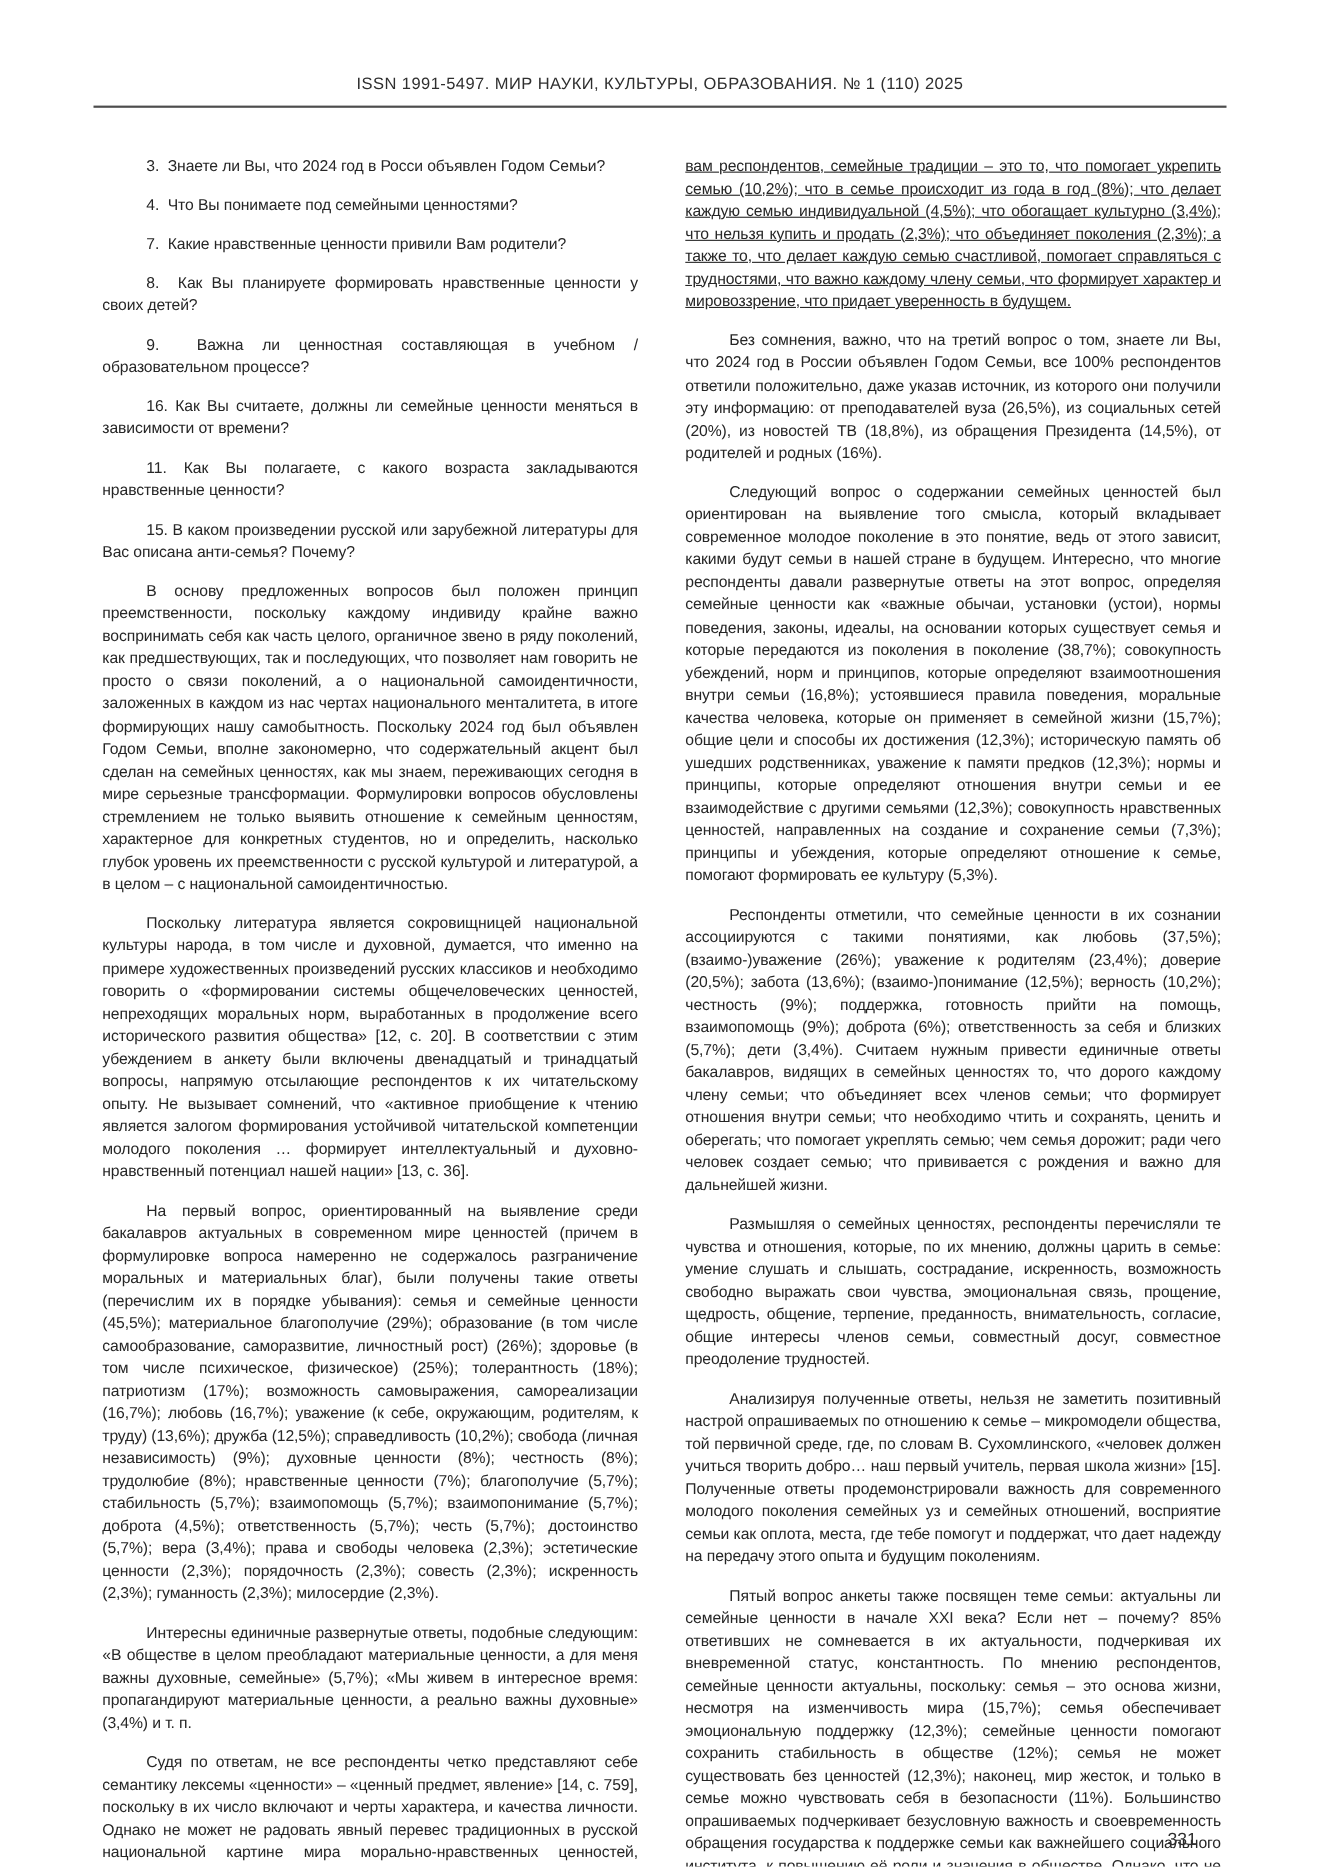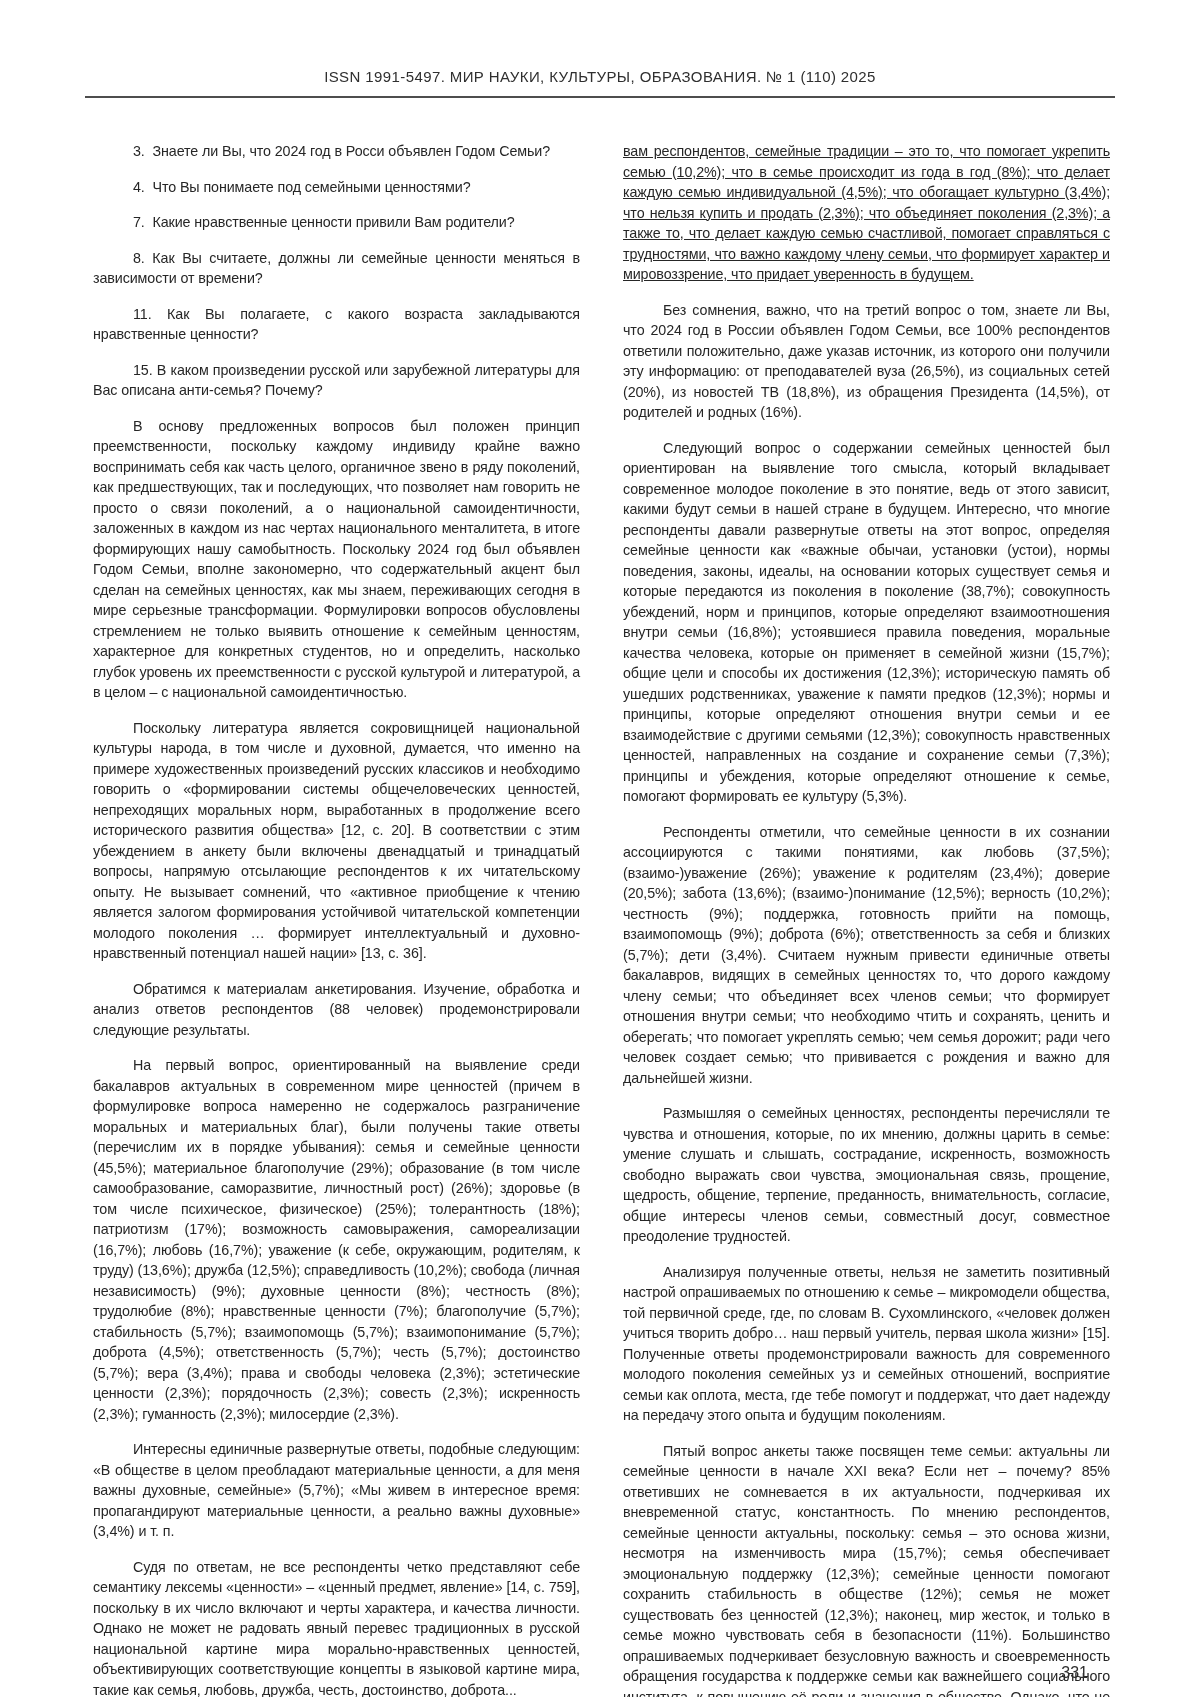--- a/index.html
+++ b/index.html
@@ -66,26 +66,27 @@
 
 <div class="page">
 
   <div class="journal-header">ISSN 1991-5497. МИР НАУКИ, КУЛЬТУРЫ, ОБРАЗОВАНИЯ. № 1 (110) 2025</div>
   <div class="header-rule"></div>
 
   <div class="col col-left">
     <p>3.&nbsp;&nbsp;Знаете ли Вы, что 2024 год в Росси объявлен Годом Семьи?</p>
     <p>4.&nbsp;&nbsp;Что Вы понимаете под семейными ценностями?</p>
     <p>7.&nbsp;&nbsp;Какие нравственные ценности привили Вам родители?</p>
-    <p>8. Как Вы считаете, должны ли семейные ценности меняться в зависимости от времени?</p>
+    <p>8.&nbsp;&nbsp;Как Вы планируете формировать нравственные ценности у своих детей?</p>
+    <p>9.&nbsp;&nbsp;Важна ли ценностная составляющая в учебном / образовательном процессе?</p>
+    <p>16. Как Вы считаете, должны ли семейные ценности меняться в зависимости от времени?</p>
     <p>11. Как Вы полагаете, с какого возраста закладываются нравственные ценности?</p>
     <p>15. В каком произведении русской или зарубежной литературы для Вас описана анти-семья? Почему?</p>
     <p>В основу предложенных вопросов был положен принцип преемственности, поскольку каждому индивиду крайне важно воспринимать себя как часть целого, органичное звено в ряду поколений, как предшествующих, так и последующих, что позволяет нам говорить не просто о связи поколений, а о национальной самоидентичности, заложенных в каждом из нас чертах национального менталитета, в итоге формирующих нашу самобытность. Поскольку 2024 год был объявлен Годом Семьи, вполне закономерно, что содержательный акцент был сделан на семейных ценностях, как мы знаем, переживающих сегодня в мире серьезные трансформации. Формулировки вопросов обусловлены стремлением не только выявить отношение к семейным ценностям, характерное для конкретных студентов, но и определить, насколько глубок уровень их преемственности с русской культурой и литературой, а в целом – с национальной самоидентичностью.</p>
     <p>Поскольку литература является сокровищницей национальной культуры народа, в том числе и духовной, думается, что именно на примере художественных произведений русских классиков и необходимо говорить о «формировании системы общечеловеческих ценностей, непреходящих моральных норм, выработанных в продолжение всего исторического развития общества» [12, с. 20]. В соответствии с этим убеждением в анкету были включены двенадцатый и тринадцатый вопросы, напрямую отсылающие респондентов к их читательскому опыту. Не вызывает сомнений, что «активное приобщение к чтению является залогом формирования устойчивой читательской компетенции молодого поколения … формирует интеллектуальный и духовно-нравственный потенциал нашей нации» [13, с. 36].</p>
-    <p>Обратимся к материалам анкетирования. Изучение, обработка и анализ ответов респондентов (88 человек) продемонстрировали следующие результаты.</p>
     <p>На первый вопрос, ориентированный на выявление среди бакалавров актуальных в современном мире ценностей (причем в формулировке вопроса намеренно не содержалось разграничение моральных и материальных благ), были получены такие ответы (перечислим их в порядке убывания): семья и семейные ценности (45,5%); материальное благополучие (29%); образование (в том числе самообразование, саморазвитие, личностный рост) (26%); здоровье (в том числе психическое, физическое) (25%); толерантность (18%); патриотизм (17%); возможность самовыражения, самореализации (16,7%); любовь (16,7%); уважение (к себе, окружающим, родителям, к труду) (13,6%); дружба (12,5%); справедливость (10,2%); свобода (личная независимость) (9%); духовные ценности (8%); честность (8%); трудолюбие (8%); нравственные ценности (7%); благополучие (5,7%); стабильность (5,7%); взаимопомощь (5,7%); взаимопонимание (5,7%); доброта (4,5%); ответственность (5,7%); честь (5,7%); достоинство (5,7%); вера (3,4%); права и свободы человека (2,3%); эстетические ценности (2,3%); порядочность (2,3%); совесть (2,3%); искренность (2,3%); гуманность (2,3%); милосердие (2,3%).</p>
     <p>Интересны единичные развернутые ответы, подобные следующим: «В обществе в целом преобладают материальные ценности, а для меня важны духовные, семейные» (5,7%); «Мы живем в интересное время: пропагандируют материальные ценности, а реально важны духовные» (3,4%) и т. п.</p>
     <p>Судя по ответам, не все респонденты четко представляют себе семантику лексемы «ценности» – «ценный предмет, явление» [14, с. 759], поскольку в их число включают и черты характера, и качества личности. Однако не может не радовать явный перевес традиционных в русской национальной картине мира морально-нравственных ценностей, объективирующих соответствующие концепты в языковой картине мира, такие как семья, любовь, дружба, честь, достоинство, доброта...</p>
     <p>Ответы на второй вопрос: «Какой смысл Вы вкладываете в понятие «семейные традиции» были следующими: обычаи и ритуалы, передающиеся из поколения в поколение внутри семьи (52%); семейные праздники и выходные (19,7%); совместный досуг членов семьи (16,6%); совместная деятельность членов семьи (8%); совместные мероприятия (6,8%). Отдельно хотелось бы прокомментировать единичные ответы, в которых не давалось конкретной расшифровки понятия «семейные традиции», вместо них употреблялось семантически неопределенное местоимение «то», но общие контуры содержания были очерчены. Так, по сло-</p>
   </div>
 
   <div class="col col-right">
     <p class="noindent">вам респондентов, семейные традиции – это то, что помогает укрепить семью (10,2%); что в семье происходит из года в год (8%); что делает каждую семью индивидуальной (4,5%); что обогащает культурно (3,4%); что нельзя купить и продать (2,3%); что объединяет поколения (2,3%); а также то, что делает каждую семью счастливой, помогает справляться с трудностями, что важно каждому члену семьи, что формирует характер и мировоззрение, что придает уверенность в будущем.</p>
     <p>Без сомнения, важно, что на третий вопрос о том, знаете ли Вы, что 2024 год в России объявлен Годом Семьи, все 100% респондентов ответили положительно, даже указав источник, из которого они получили эту информацию: от преподавателей вуза (26,5%), из социальных сетей (20%), из новостей ТВ (18,8%), из обращения Президента (14,5%), от родителей и родных (16%).</p>
     <p>Следующий вопрос о содержании семейных ценностей был ориентирован на выявление того смысла, который вкладывает современное молодое поколение в это понятие, ведь от этого зависит, какими будут семьи в нашей стране в будущем. Интересно, что многие респонденты давали развернутые ответы на этот вопрос, определяя семейные ценности как «важные обычаи, установки (устои), нормы поведения, законы, идеалы, на основании которых существует семья и которые передаются из поколения в поколение (38,7%); совокупность убеждений, норм и принципов, которые определяют взаимоотношения внутри семьи (16,8%); устоявшиеся правила поведения, моральные качества человека, которые он применяет в семейной жизни (15,7%); общие цели и способы их достижения (12,3%); историческую память об ушедших родственниках, уважение к памяти предков (12,3%); нормы и принципы, которые определяют отношения внутри семьи и ее взаимодействие с другими семьями (12,3%); совокупность нравственных ценностей, направленных на создание и сохранение семьи (7,3%); принципы и убеждения, которые определяют отношение к семье, помогают формировать ее культуру (5,3%).</p>

